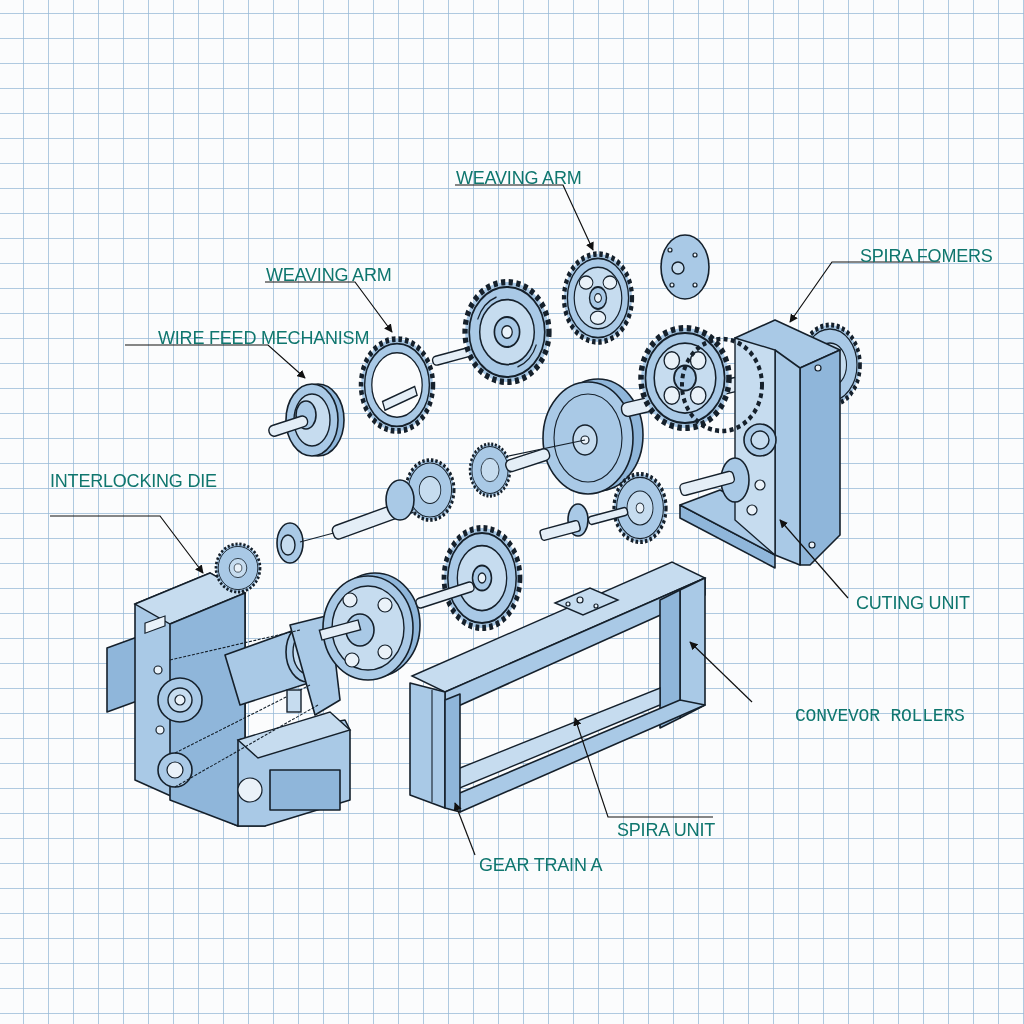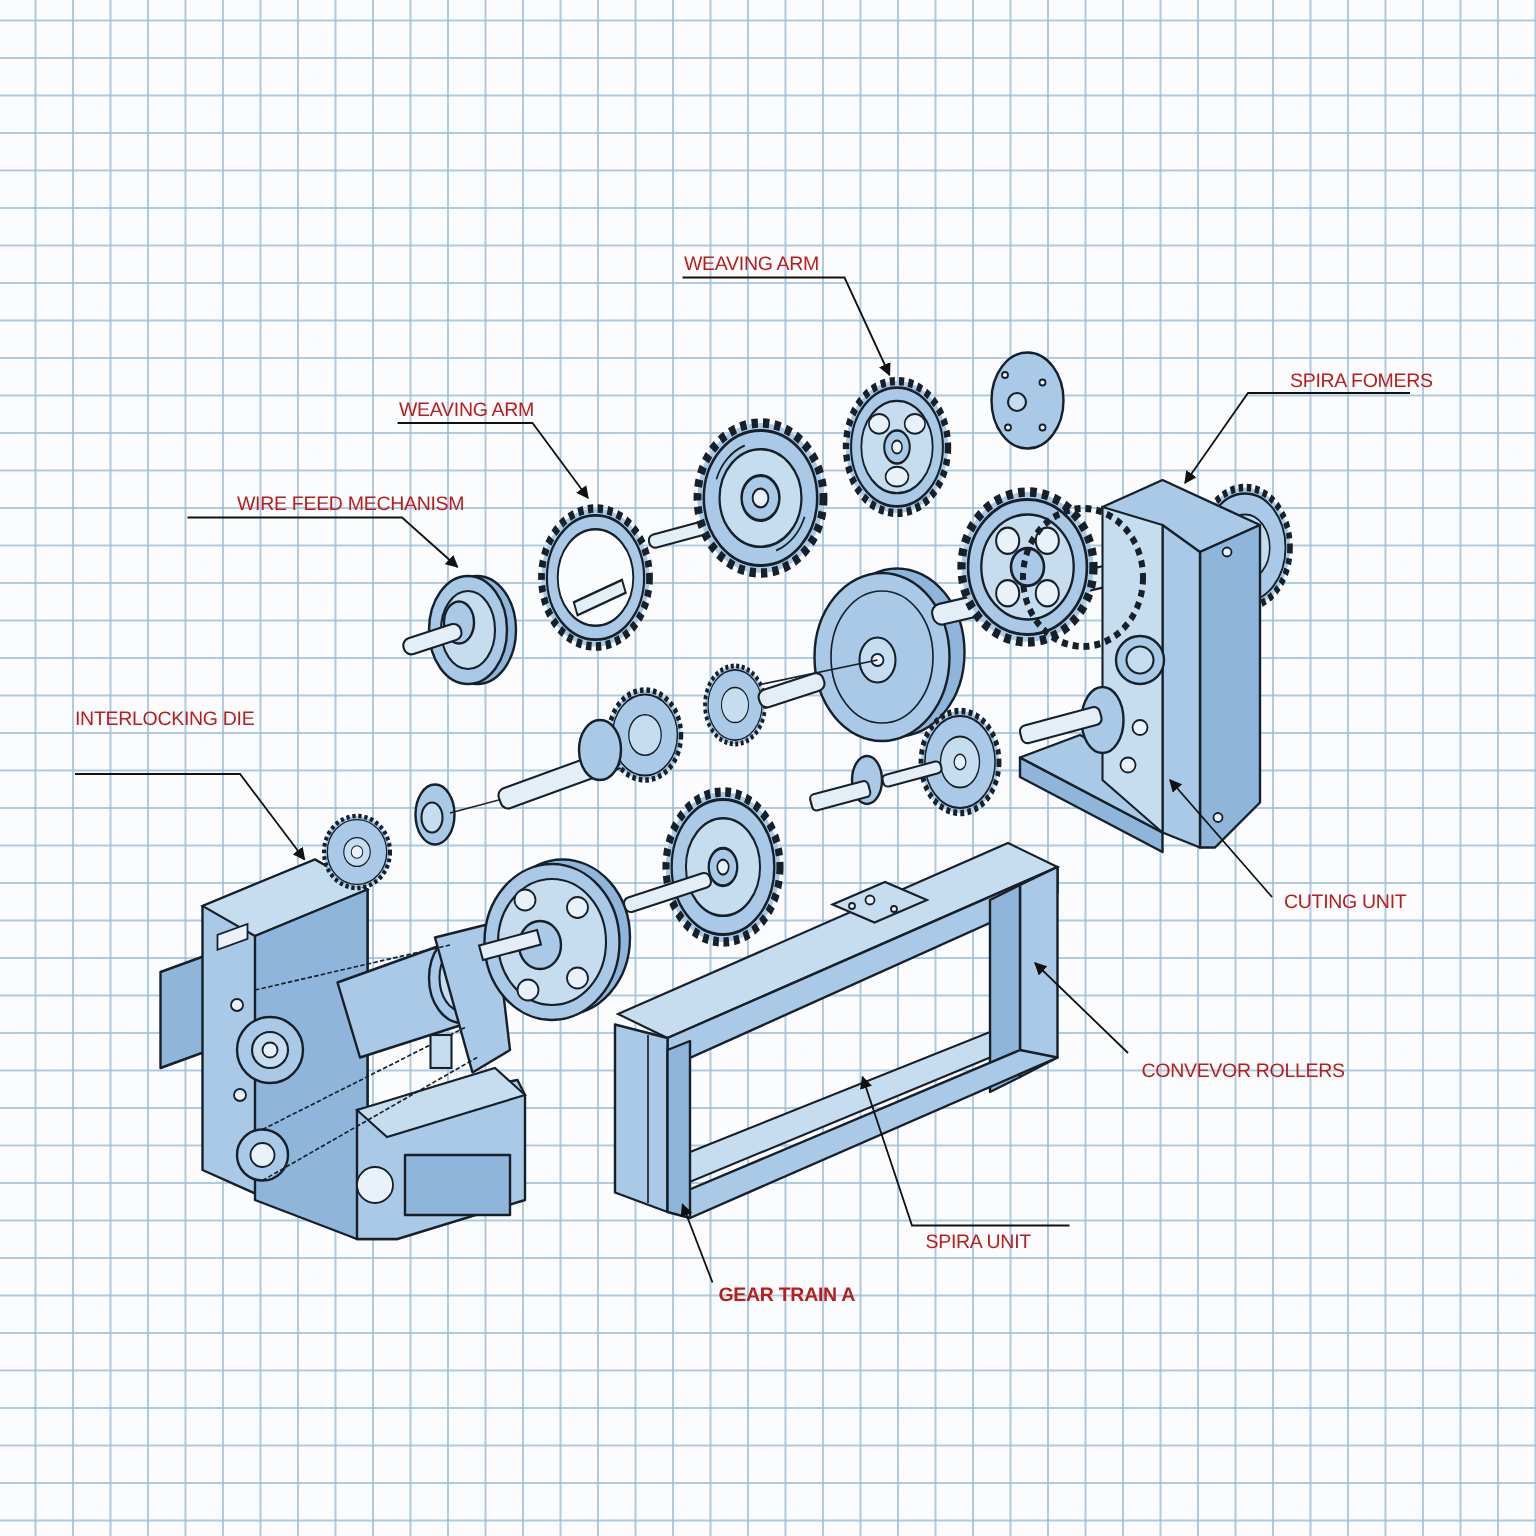--- a/index.html
+++ b/index.html
@@ -8,21 +8,21 @@
     background-color:#fbfcfd;
     background-image:
       linear-gradient(to right, rgba(150,185,215,0.75) 1.5px, transparent 1.5px),
       linear-gradient(to bottom, rgba(150,185,215,0.75) 1.5px, transparent 1.5px);
     background-size:25px 25px;
     background-position:23px 13px;
     font-family:"Liberation Sans", sans-serif;
   }
   #diagram { position:absolute; left:0; top:0; width:1024px; height:1024px; }
   .label {
-    position:absolute; font-size:13px; color:#b91c1c; letter-spacing:-0.2px;
+    position:absolute; font-size:18px; color:#0f766e; letter-spacing:-0.2px;
     white-space:nowrap; font-family:"Liberation Sans", sans-serif;
   }
   .p { fill:#a9c9e6; stroke:#15202b; stroke-width:1.6; stroke-linejoin:round; }
   .pd { fill:#8fb6da; stroke:#15202b; stroke-width:1.6; stroke-linejoin:round; }
   .pl { fill:#c6dcef; stroke:#15202b; stroke-width:1.4; }
   .shaft { fill:#e4eef7; stroke:#15202b; stroke-width:1.4; }
   .thin { fill:none; stroke:#15202b; stroke-width:1.1; }
   .lead { fill:none; stroke:#111; stroke-width:1.2; }
   .hole { fill:#eaf2f9; stroke:#15202b; stroke-width:1.2; }
 </style>
@@ -252,15 +252,15 @@
     <path class="lead" d="M475,855 L455,803" marker-end="url(#arr)"></path>
   </g>
 </svg>
 
 <div class="label" style="left:456px;top:168px;">WEAVING ARM</div>
 <div class="label" style="left:842px;top:246px;margin-left:18px;">SPIRA FOMERS</div>
 <div class="label" style="left:266px;top:265px;">WEAVING ARM</div>
 <div class="label" style="left:126px;top:328px;margin-left:32px;">WIRE FEED MECHANISM</div>
 <div class="label" style="left:50px;top:471px;">INTERLOCKING DIE</div>
 <div class="label" style="left:856px;top:593px;">CUTING UNIT</div>
-<div class="label" style="left:761px;top:706px;">CONVEVOR ROLLERS</div>
+<div class="label" style="left:795px;top:706px;font-family:Liberation Mono, monospace;">CONVEVOR ROLLERS</div>
 <div class="label" style="left:617px;top:820px;">SPIRA UNIT</div>
-<div class="label" style="left:479px;top:855px;font-weight:bold;">GEAR TRAIN A</div>
+<div class="label" style="left:479px;top:855px;">GEAR TRAIN A</div>
 
 </body></html>

